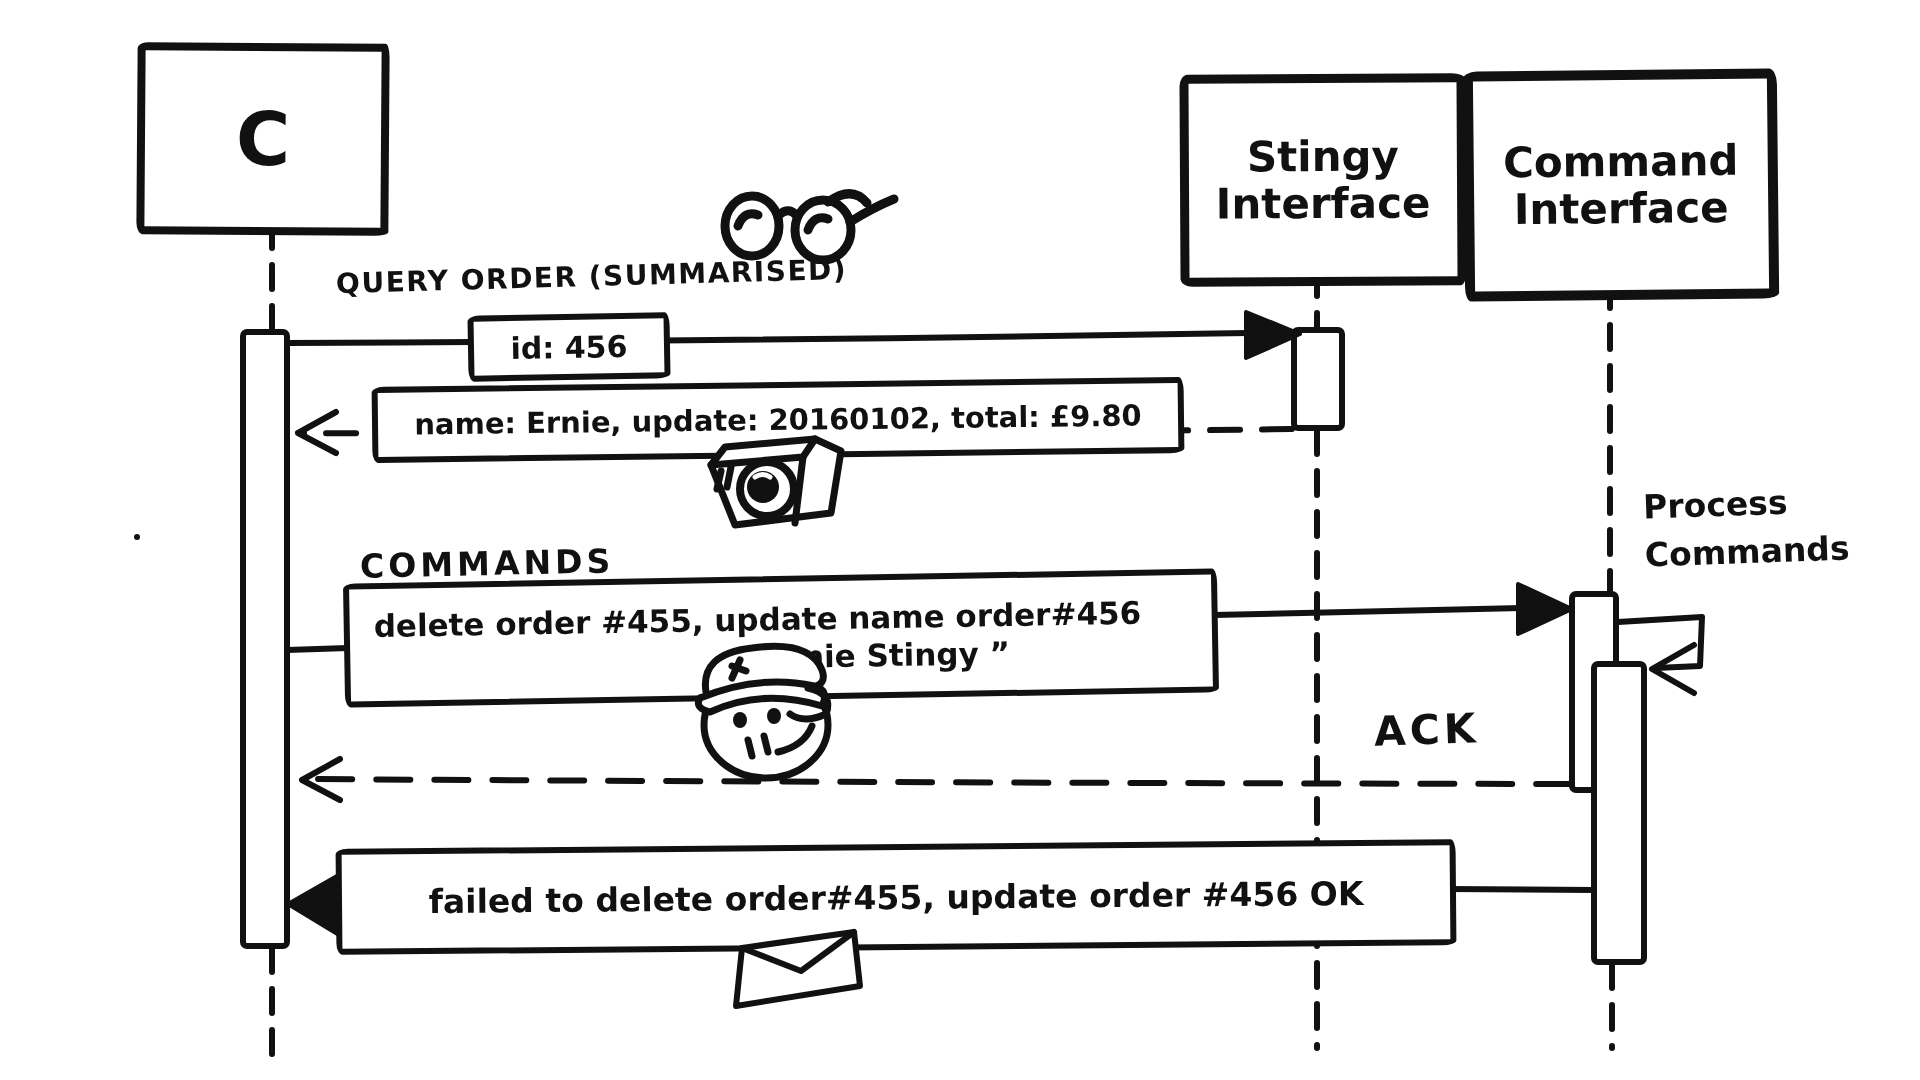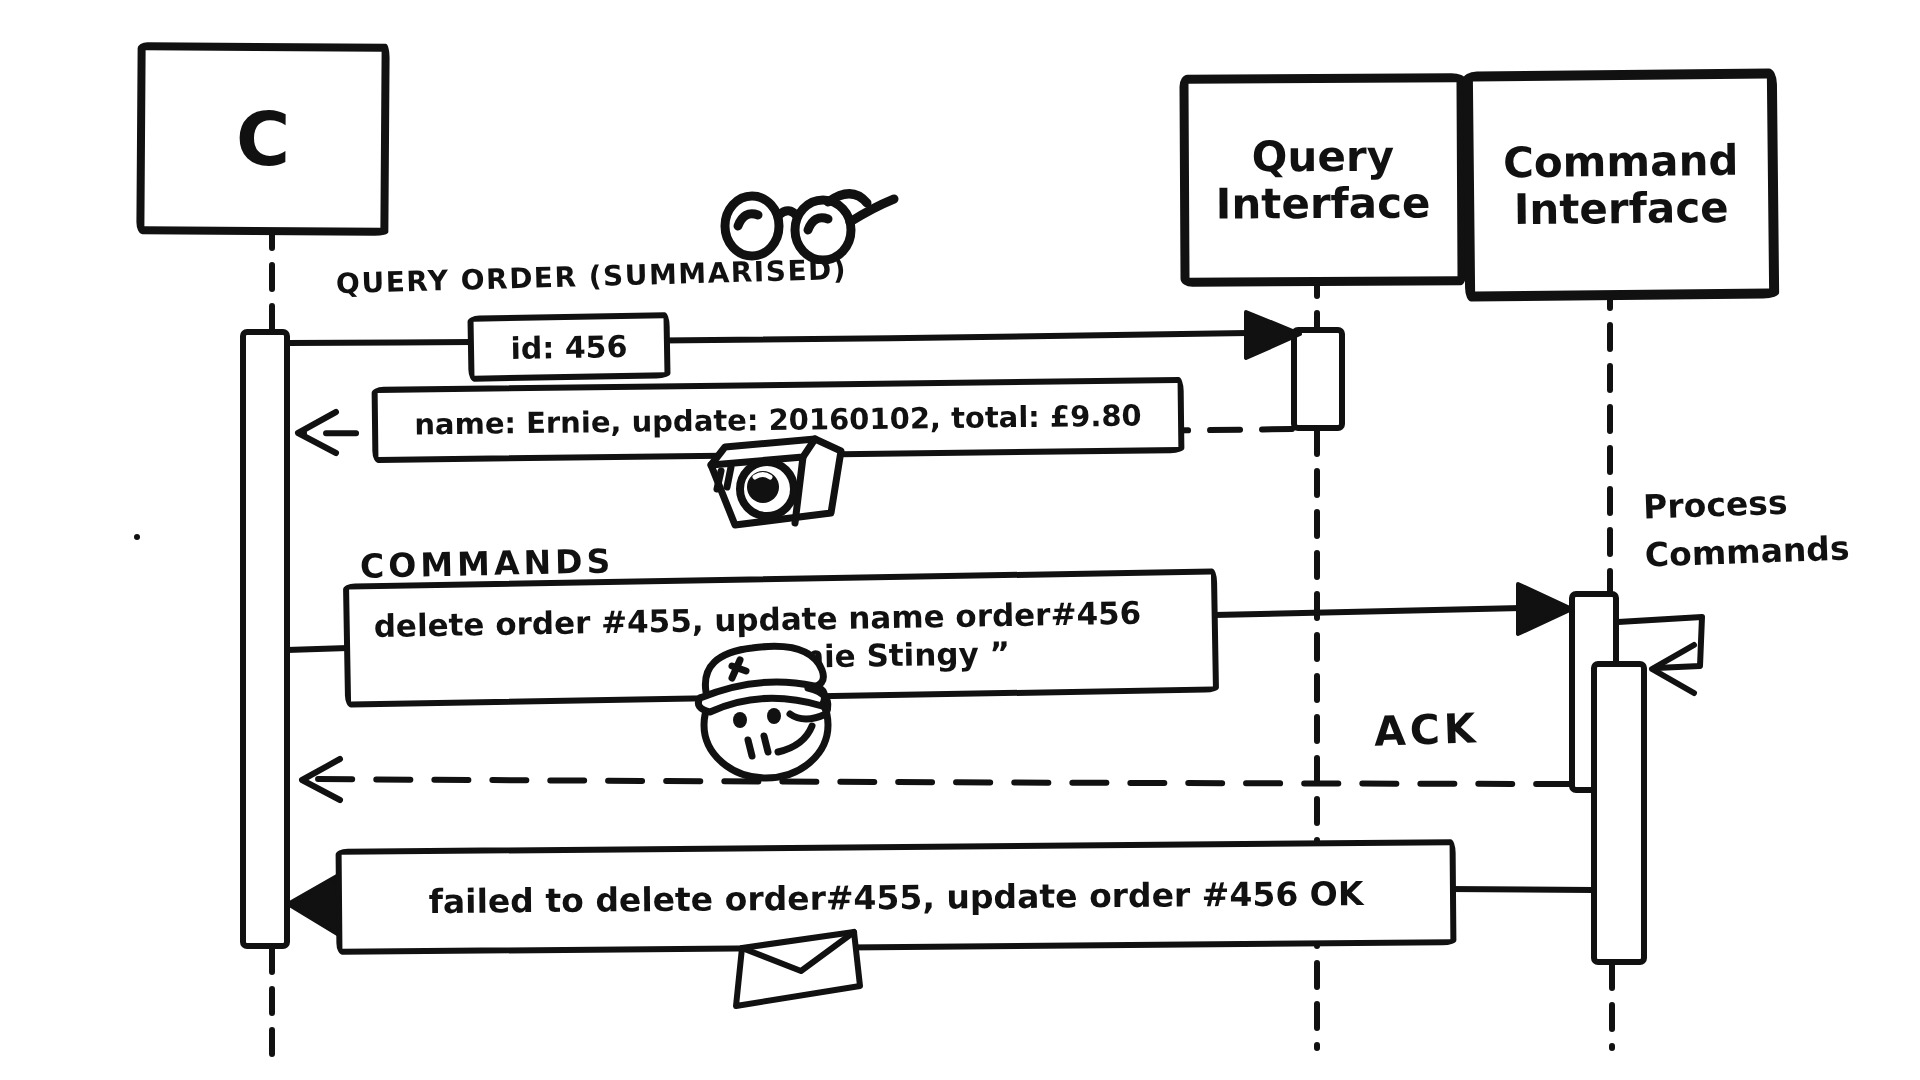--- a/index.html
+++ b/index.html
@@ -99,21 +99,21 @@
     </g>
 
     <circle cx="137" cy="537" r="3" fill="#111111" stroke="none"></circle>
   </svg>
 
   <div class="pbox" id="box-c">
     <span class="inner">C</span>
   </div>
   <div class="pbox" id="box-query">
     <span class="inner">
-      <span>Query</span><br>
+      <span>Stingy</span><br>
       <span>Interface</span>
     </span>
   </div>
   <div class="pbox" id="box-command">
     <span class="inner">
       <span>Command</span><br>
       <span>Interface</span>
     </span>
   </div>
 

